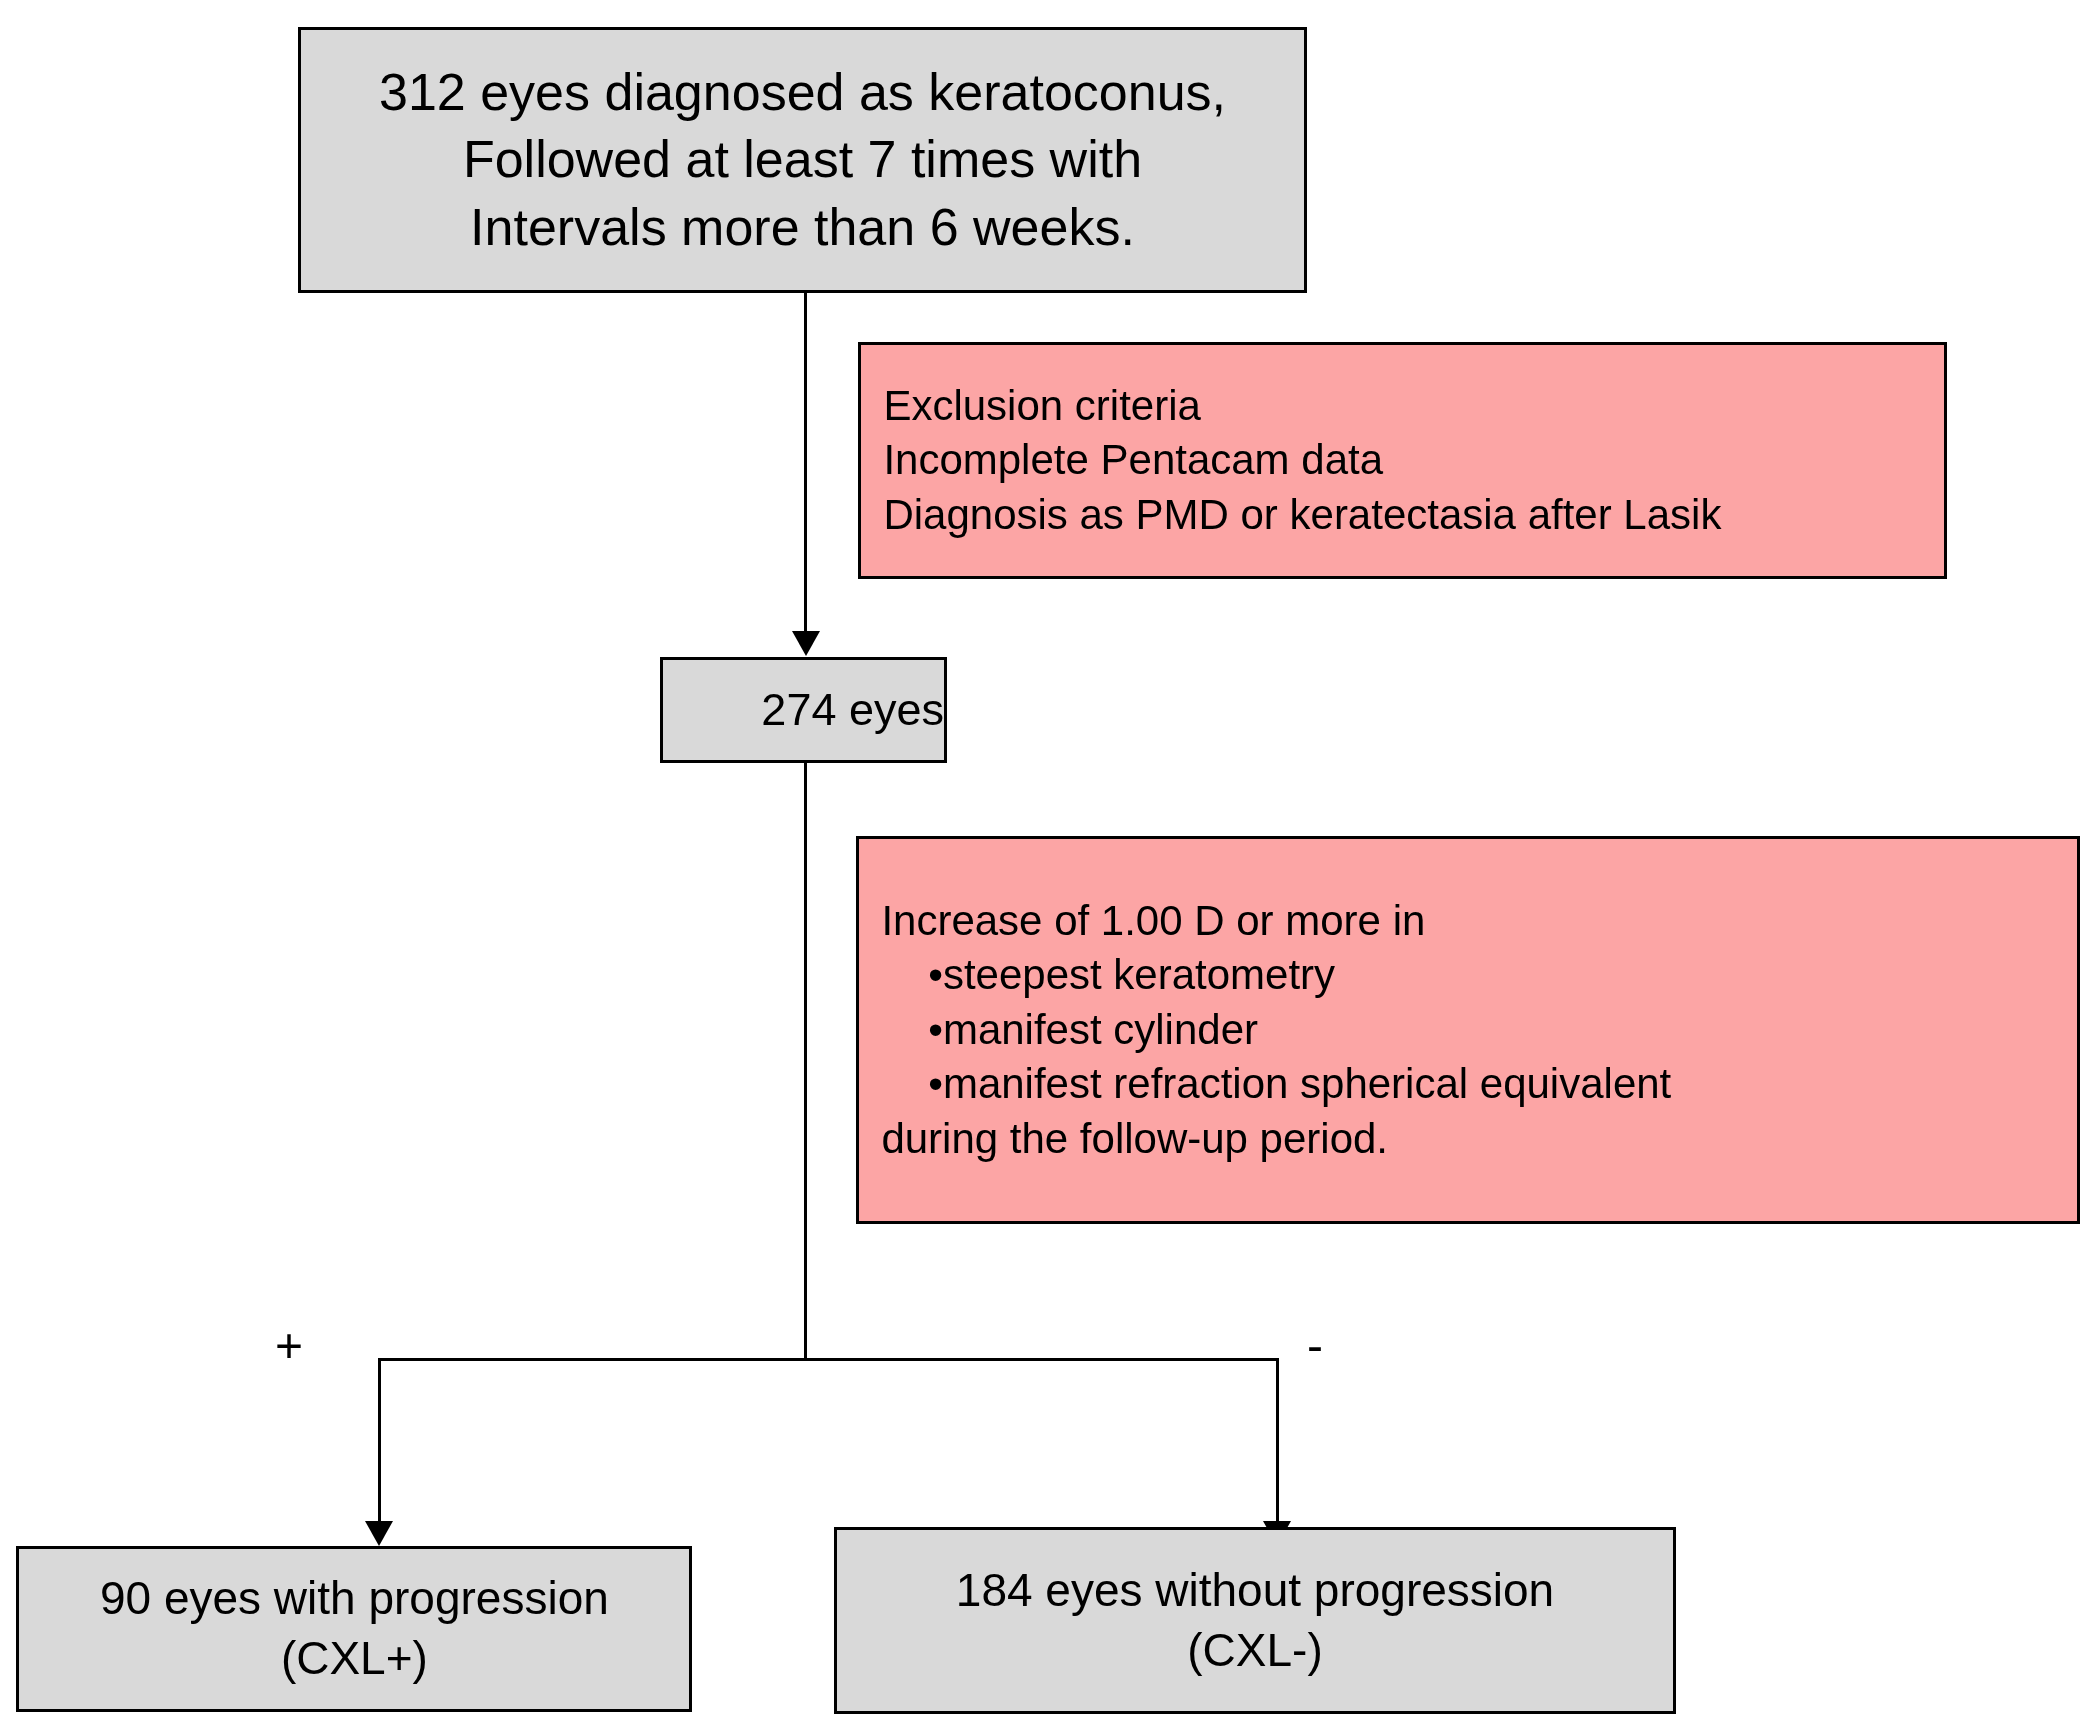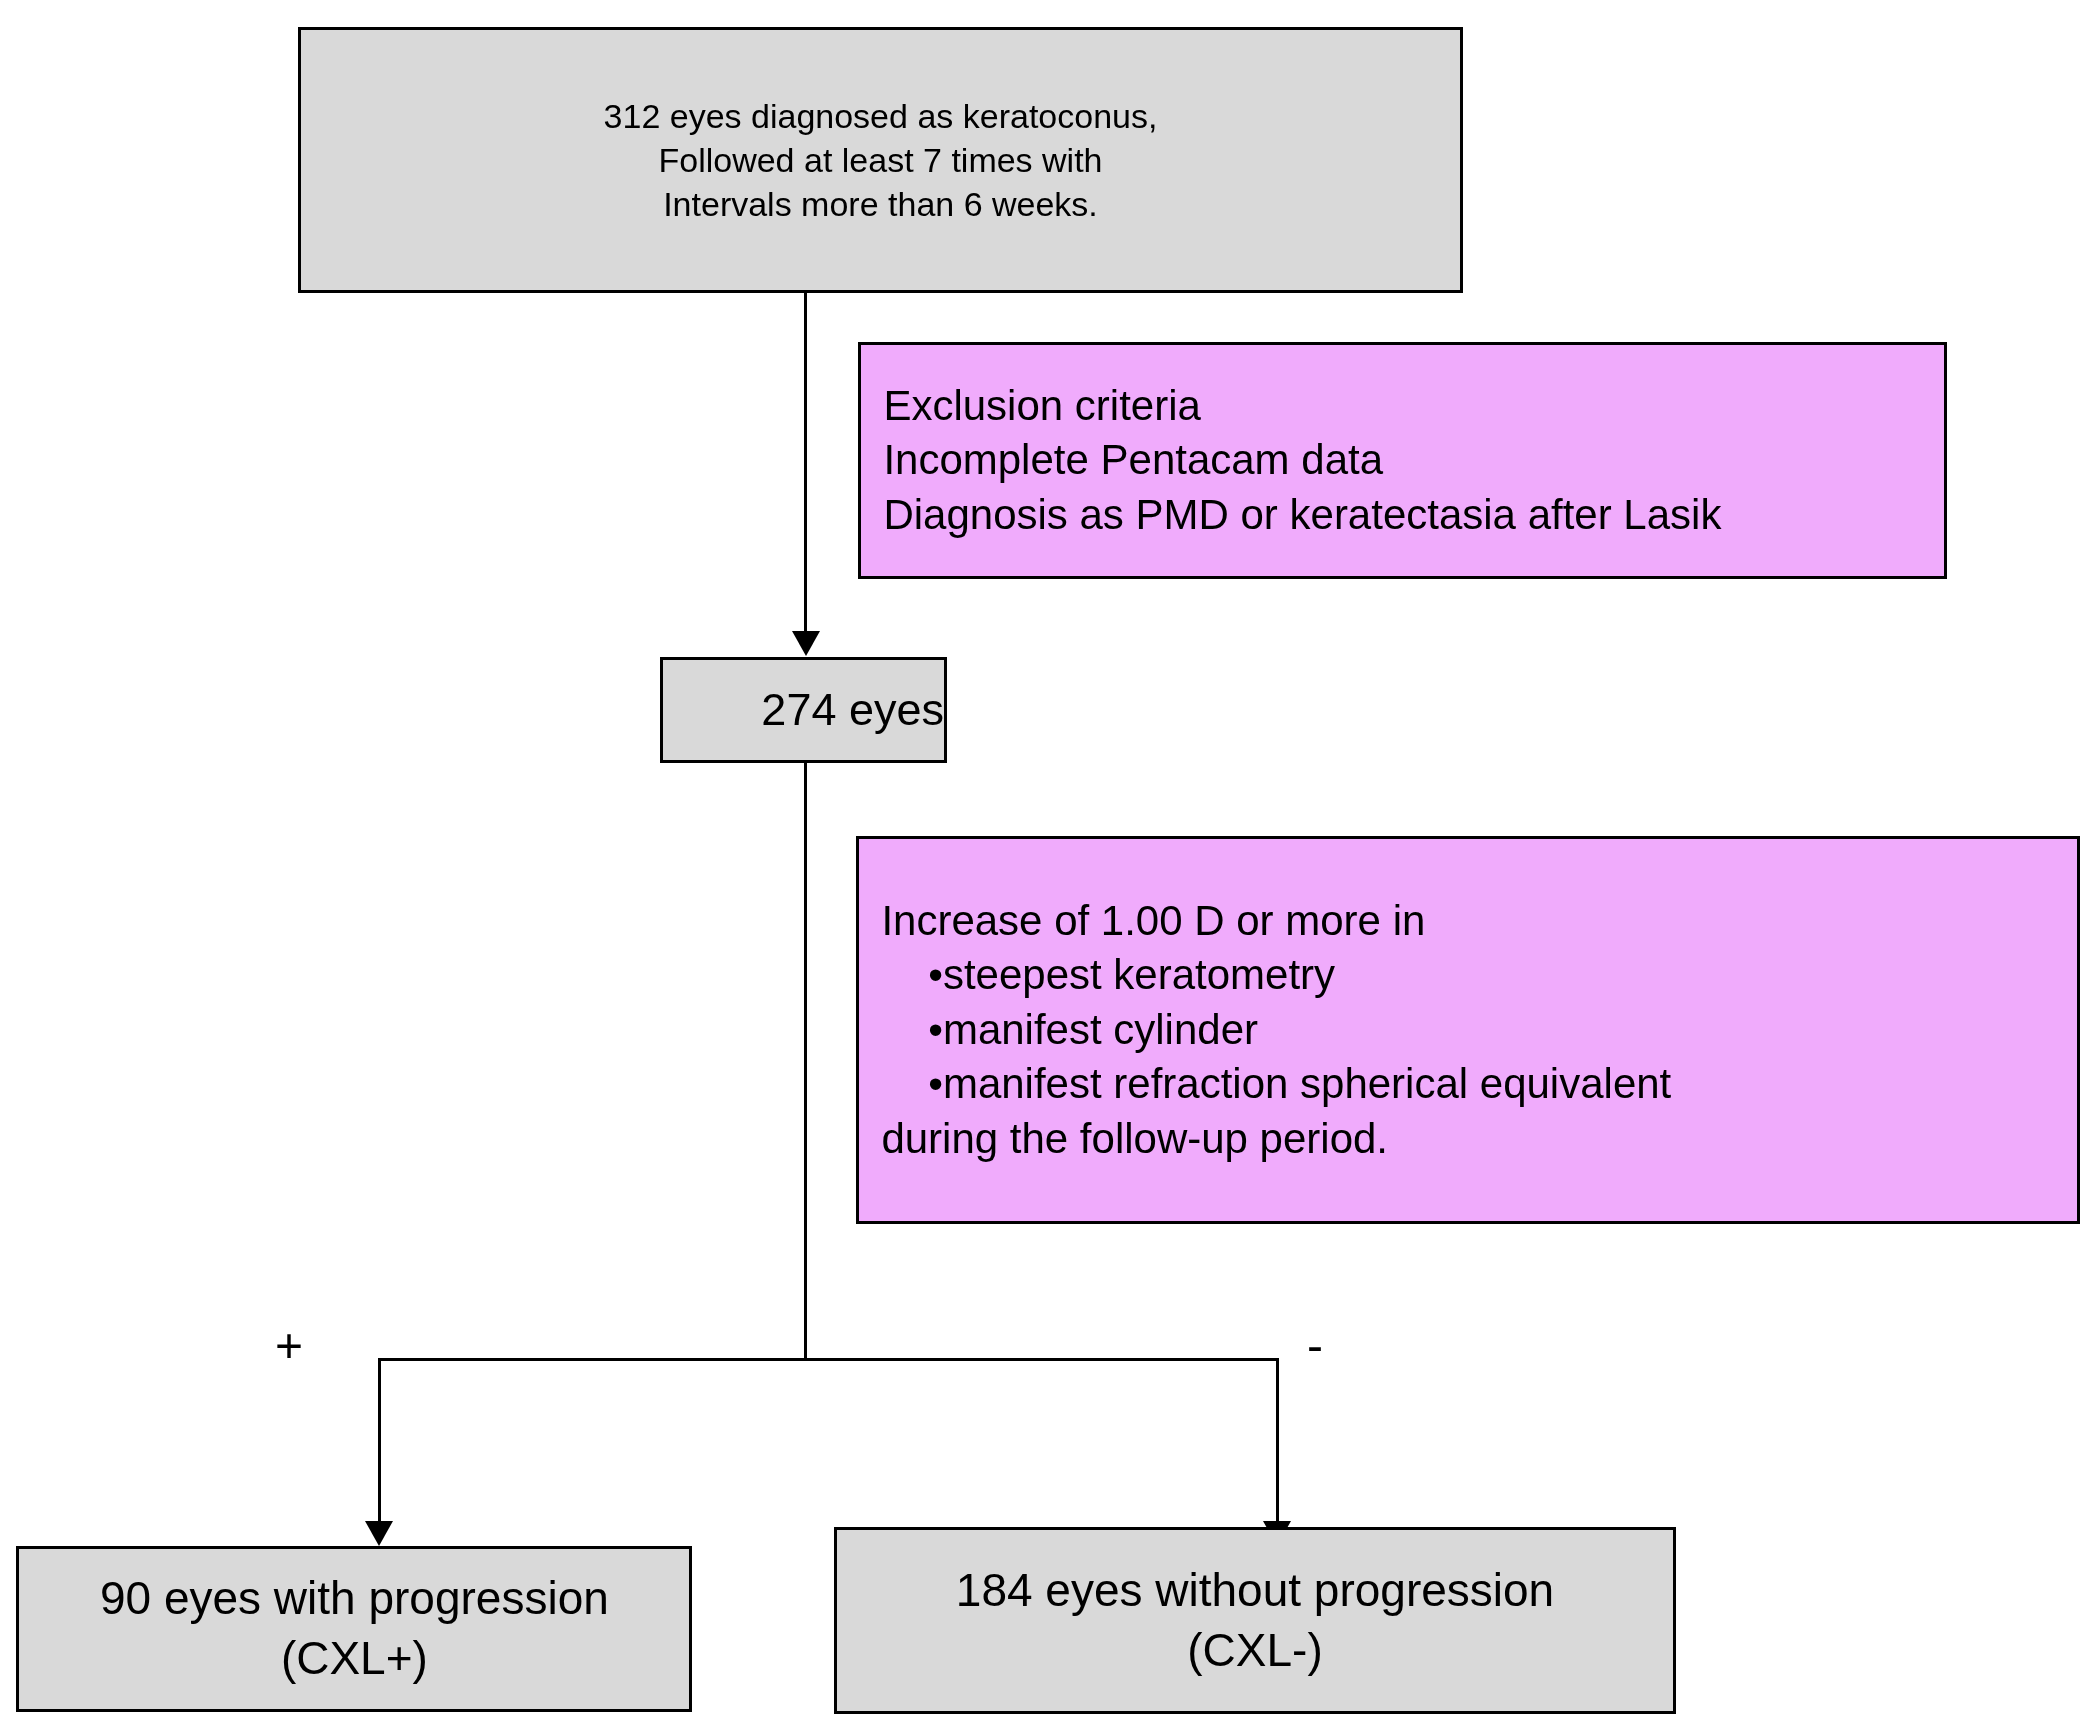--- a/index.html
+++ b/index.html
@@ -20,28 +20,28 @@
     box-sizing: border-box;
     border: 3.7px solid #000000;
     display: flex;
     flex-direction: column;
     align-items: center;
     justify-content: center;
     line-height: 1.30;
     color: #000000;
   }
   .node.filled { background: #d9d9d9; }
-  .node.plain  { background: #f0abfc; }
+  .node.plain  { background: #fca5a5; }
 
   .node .line { display: block; white-space: pre; }
 
   
   #node-cohort {
-    left: 298px; top: 27px; width: 1165px; height: 266px;
-    font-size: 34px;
+    left: 298px; top: 27px; width: 1009px; height: 266px;
+    font-size: 52px;
     text-align: left;
   }
   #node-exclusion {
     left: 858px; top: 342px; width: 1089px; height: 237px;
     font-size: 42px;
     align-items: flex-start;
     justify-content: center;
     padding-left: 22.4px;
     text-align: left;
   }

